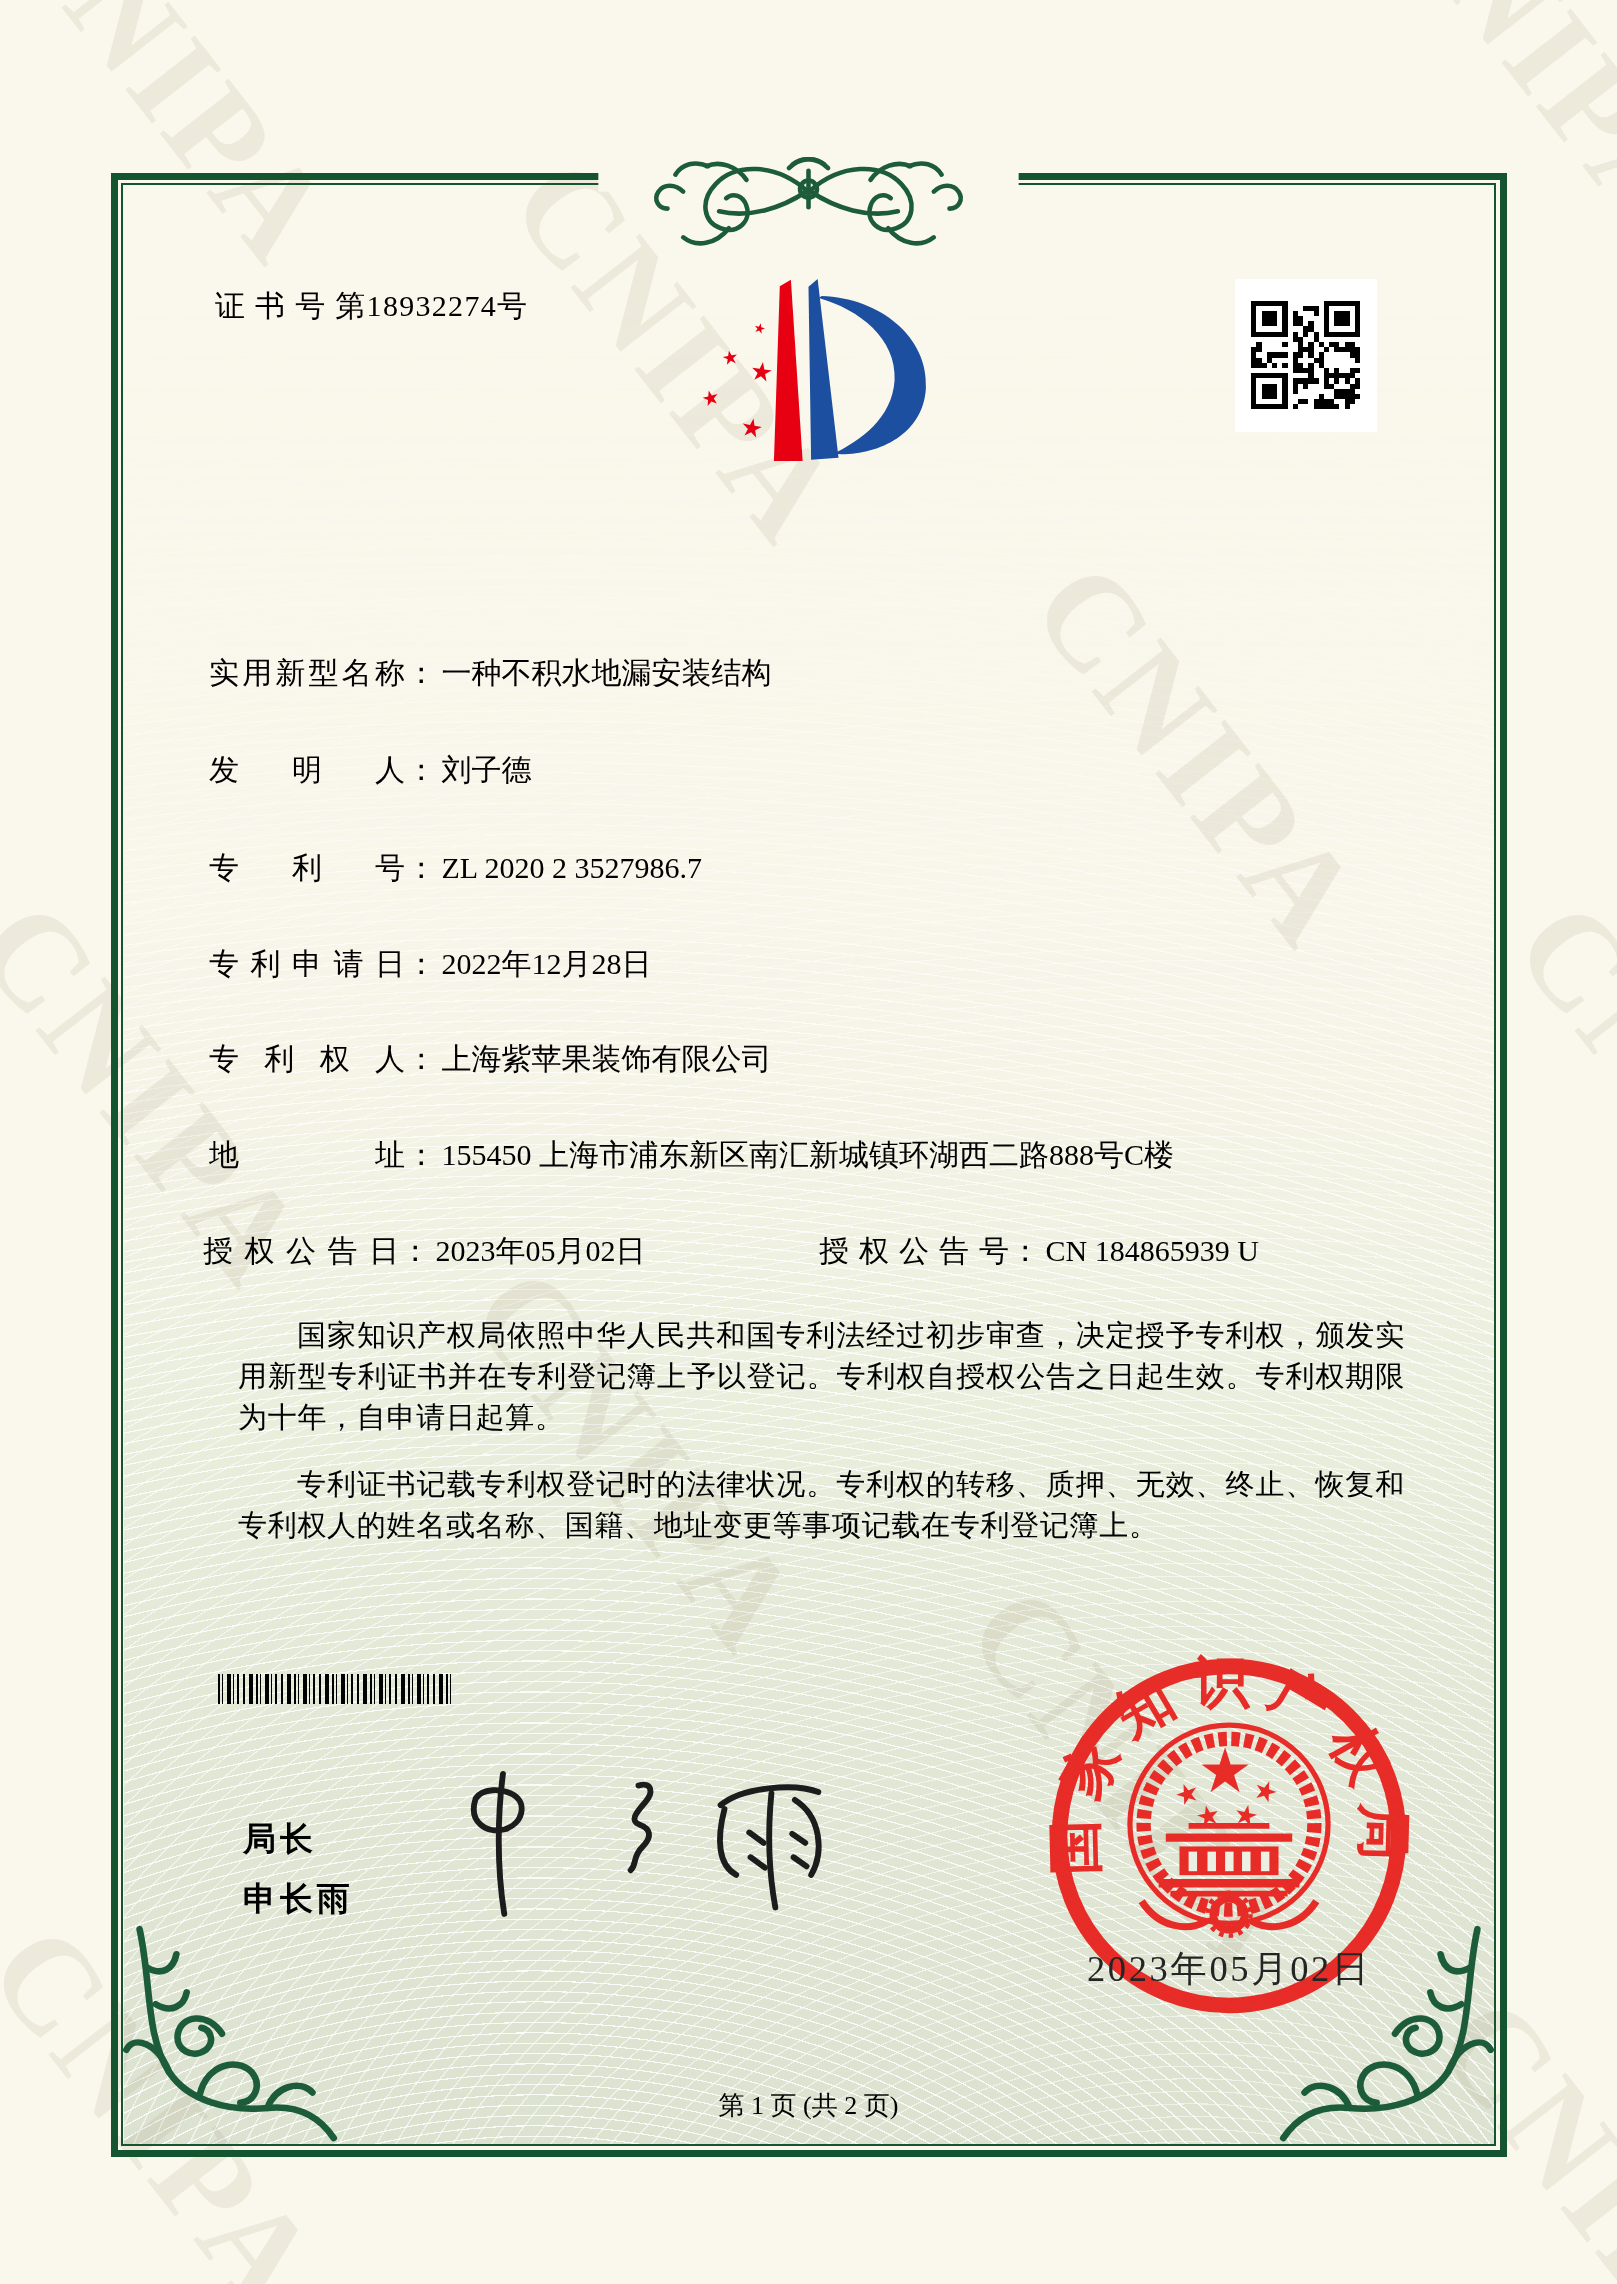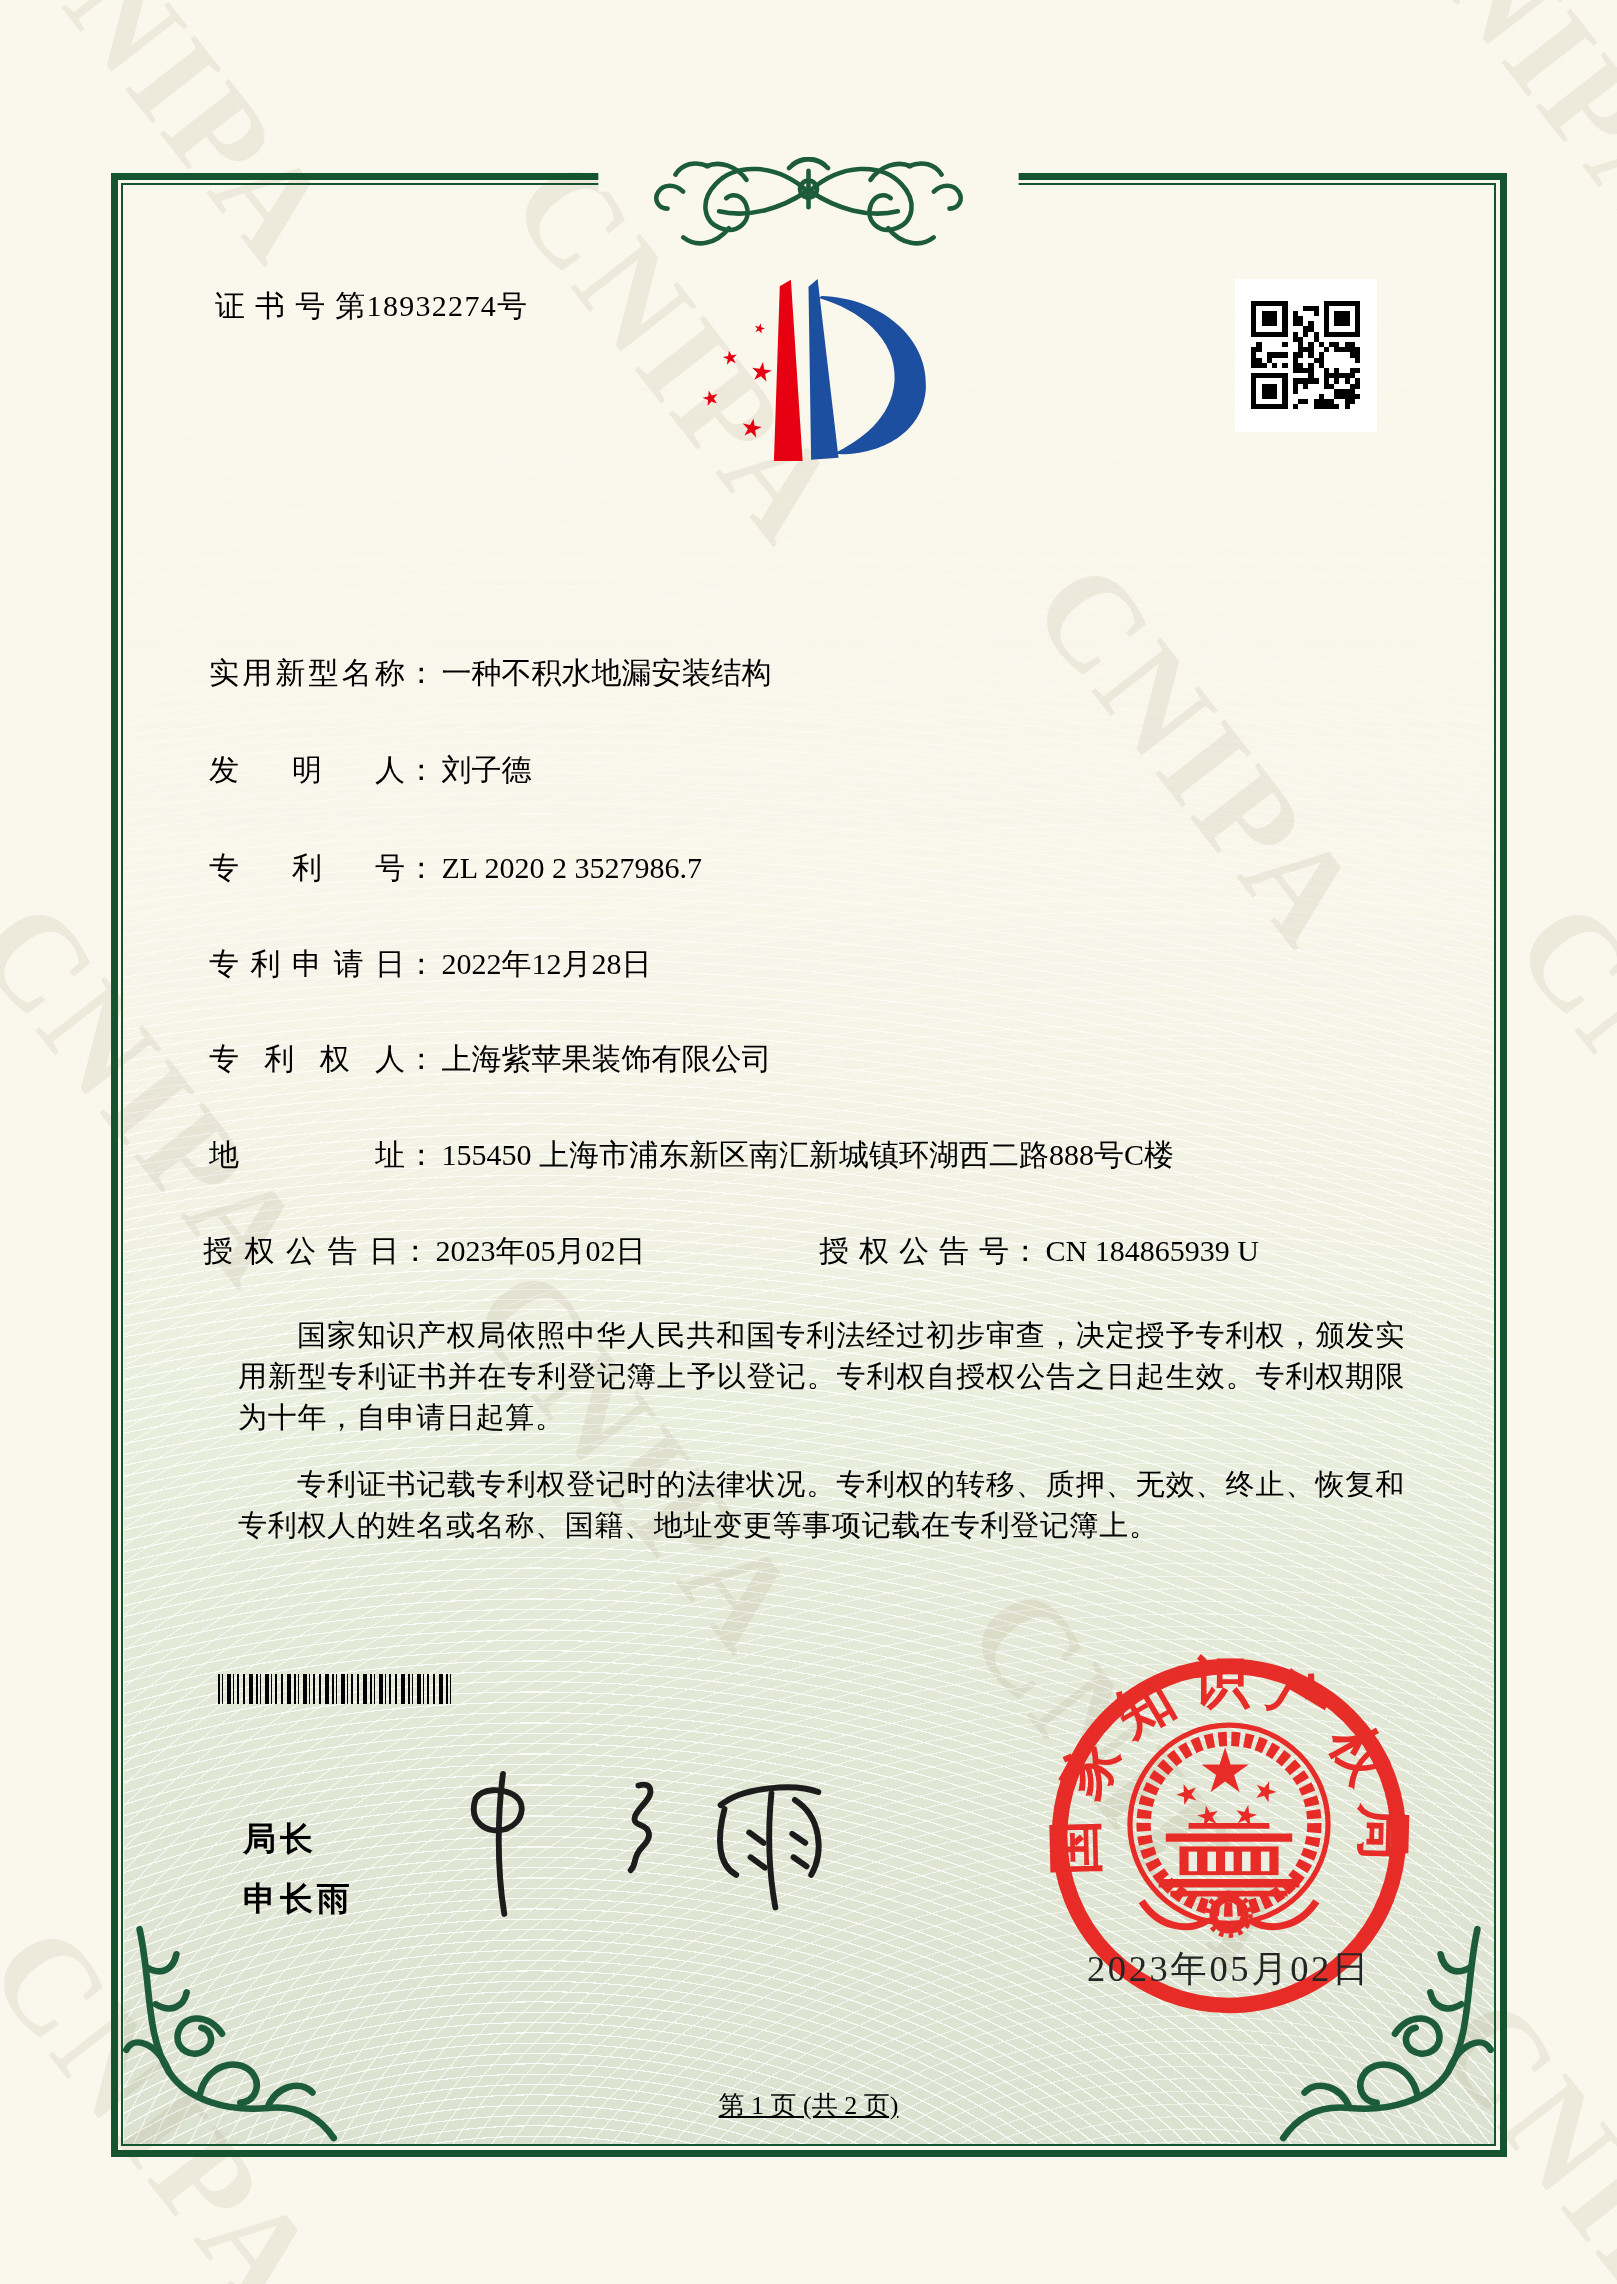--- a/index.html
+++ b/index.html
@@ -57,21 +57,21 @@
       repeating-linear-gradient(90deg,#000 0 1.3px,transparent 1.3px 19px);}
   
   .commissioner-title{position:absolute; left:243px; top:1817px; z-index:5;
     font:700 33px "Liberation Sans", sans-serif; letter-spacing:3.9px;}
   .commissioner-name{position:absolute; left:243px; top:1877px; z-index:5;
     font:700 33px "Liberation Sans", sans-serif; letter-spacing:3.9px;}
   .signature{position:absolute; left:430px; top:1754px; z-index:5;}
   
   .seal{position:absolute; left:1040px; top:1647px; z-index:6; opacity:.95;}
   
-  .page-info{position:absolute; left:0; top:2088px; width:1617px; text-align:center; z-index:5; font-size:26px;text-decoration:underline;}
+  .page-info{position:absolute; left:0; top:2088px; width:1617px; text-align:center; z-index:5; font-size:26px;}
   .note-box{position:absolute; left:621px; top:2172px; width:323px; height:63px; background:#fffffb; z-index:5;
     display:flex; align-items:center; justify-content:center;}
   .note-box span{font-size:31px; letter-spacing:2px;}
 </style>
 </head>
 <body>
 
 <div id="page">
 
   <svg width="0" height="0" style="position:absolute">

